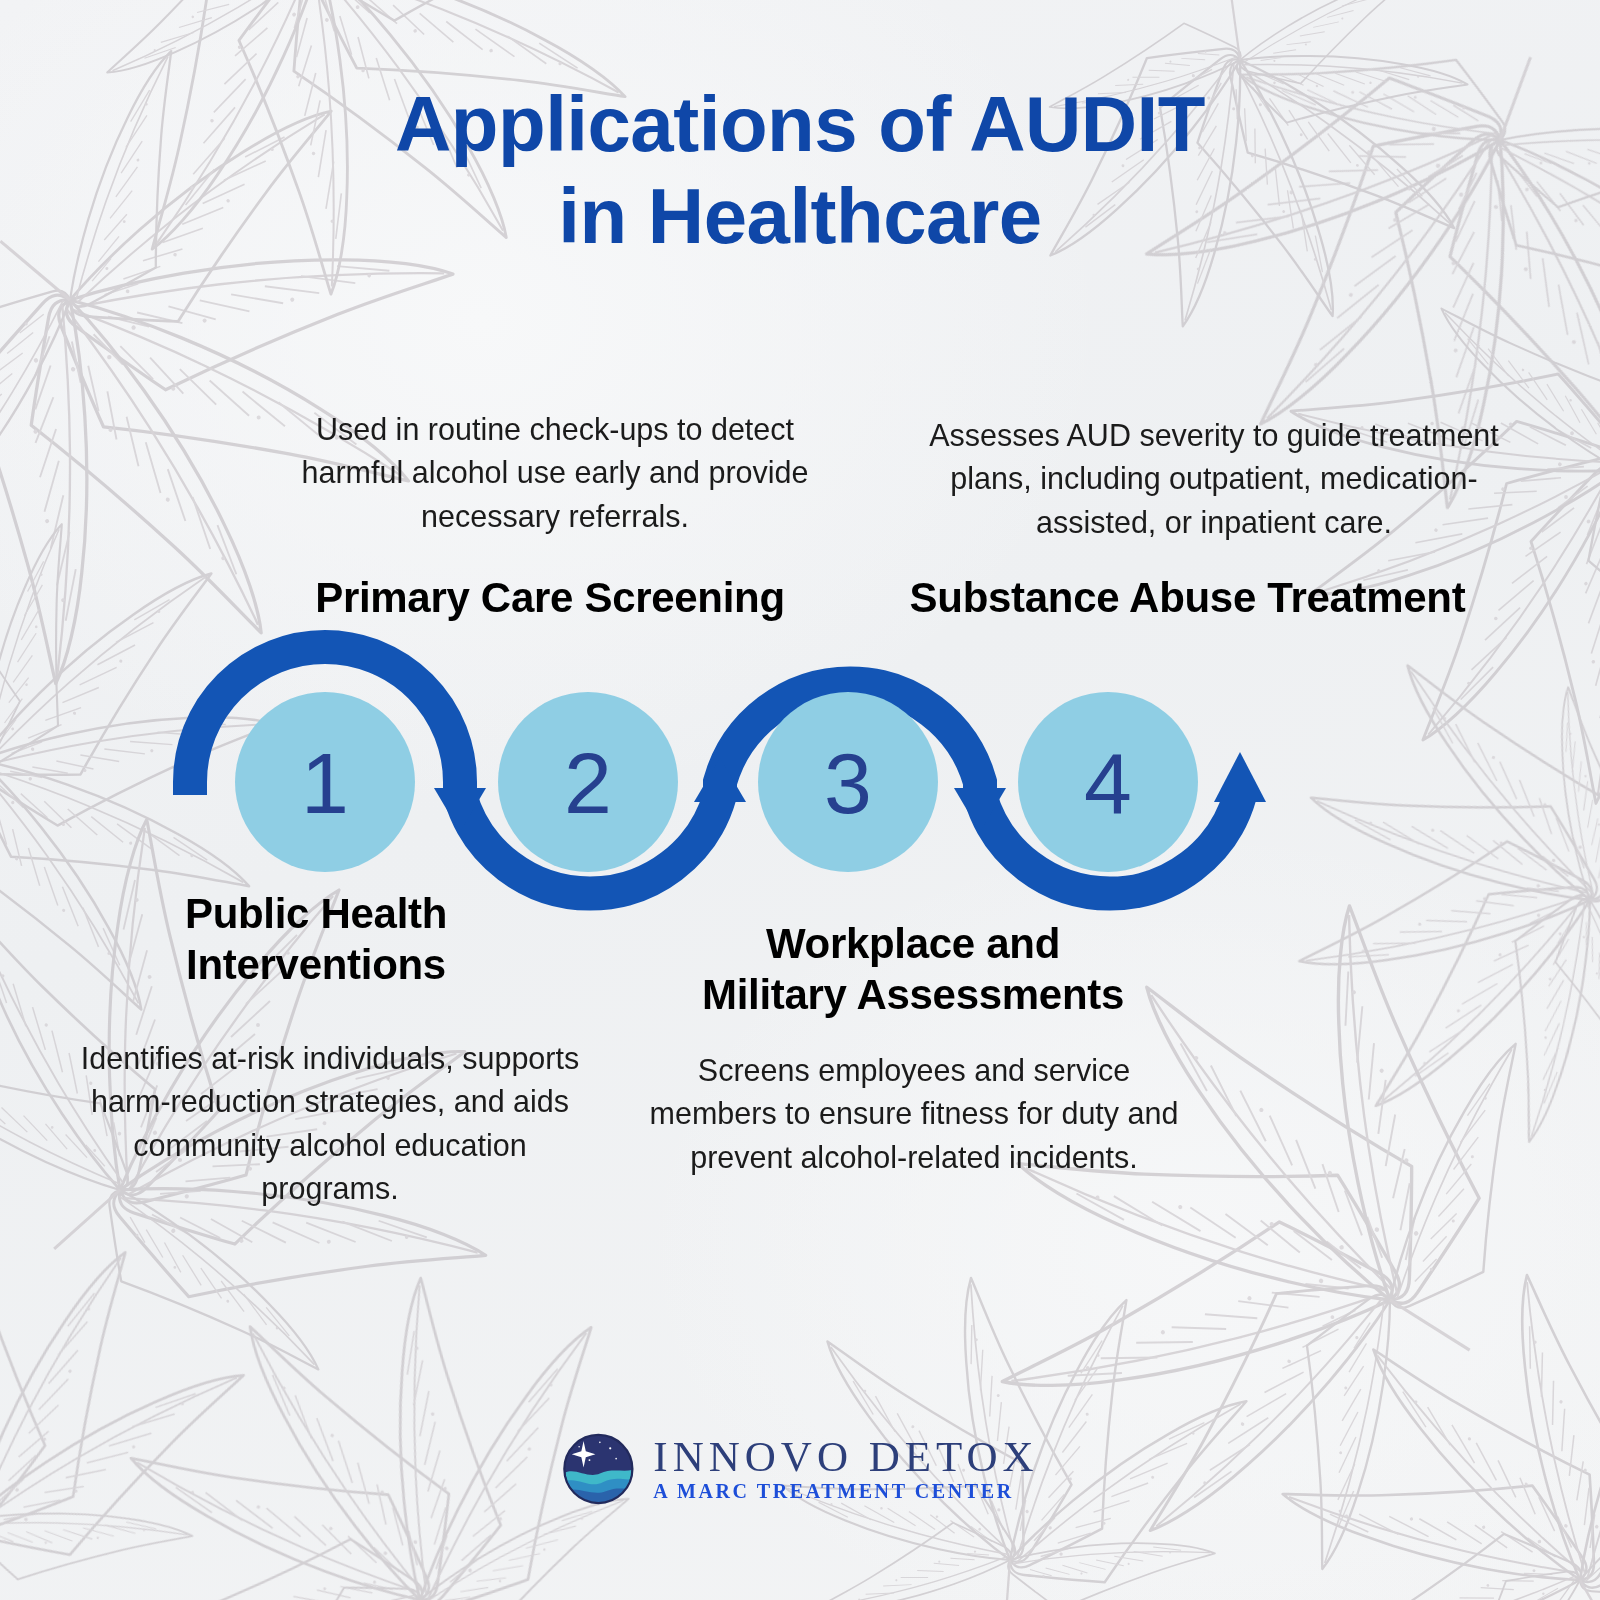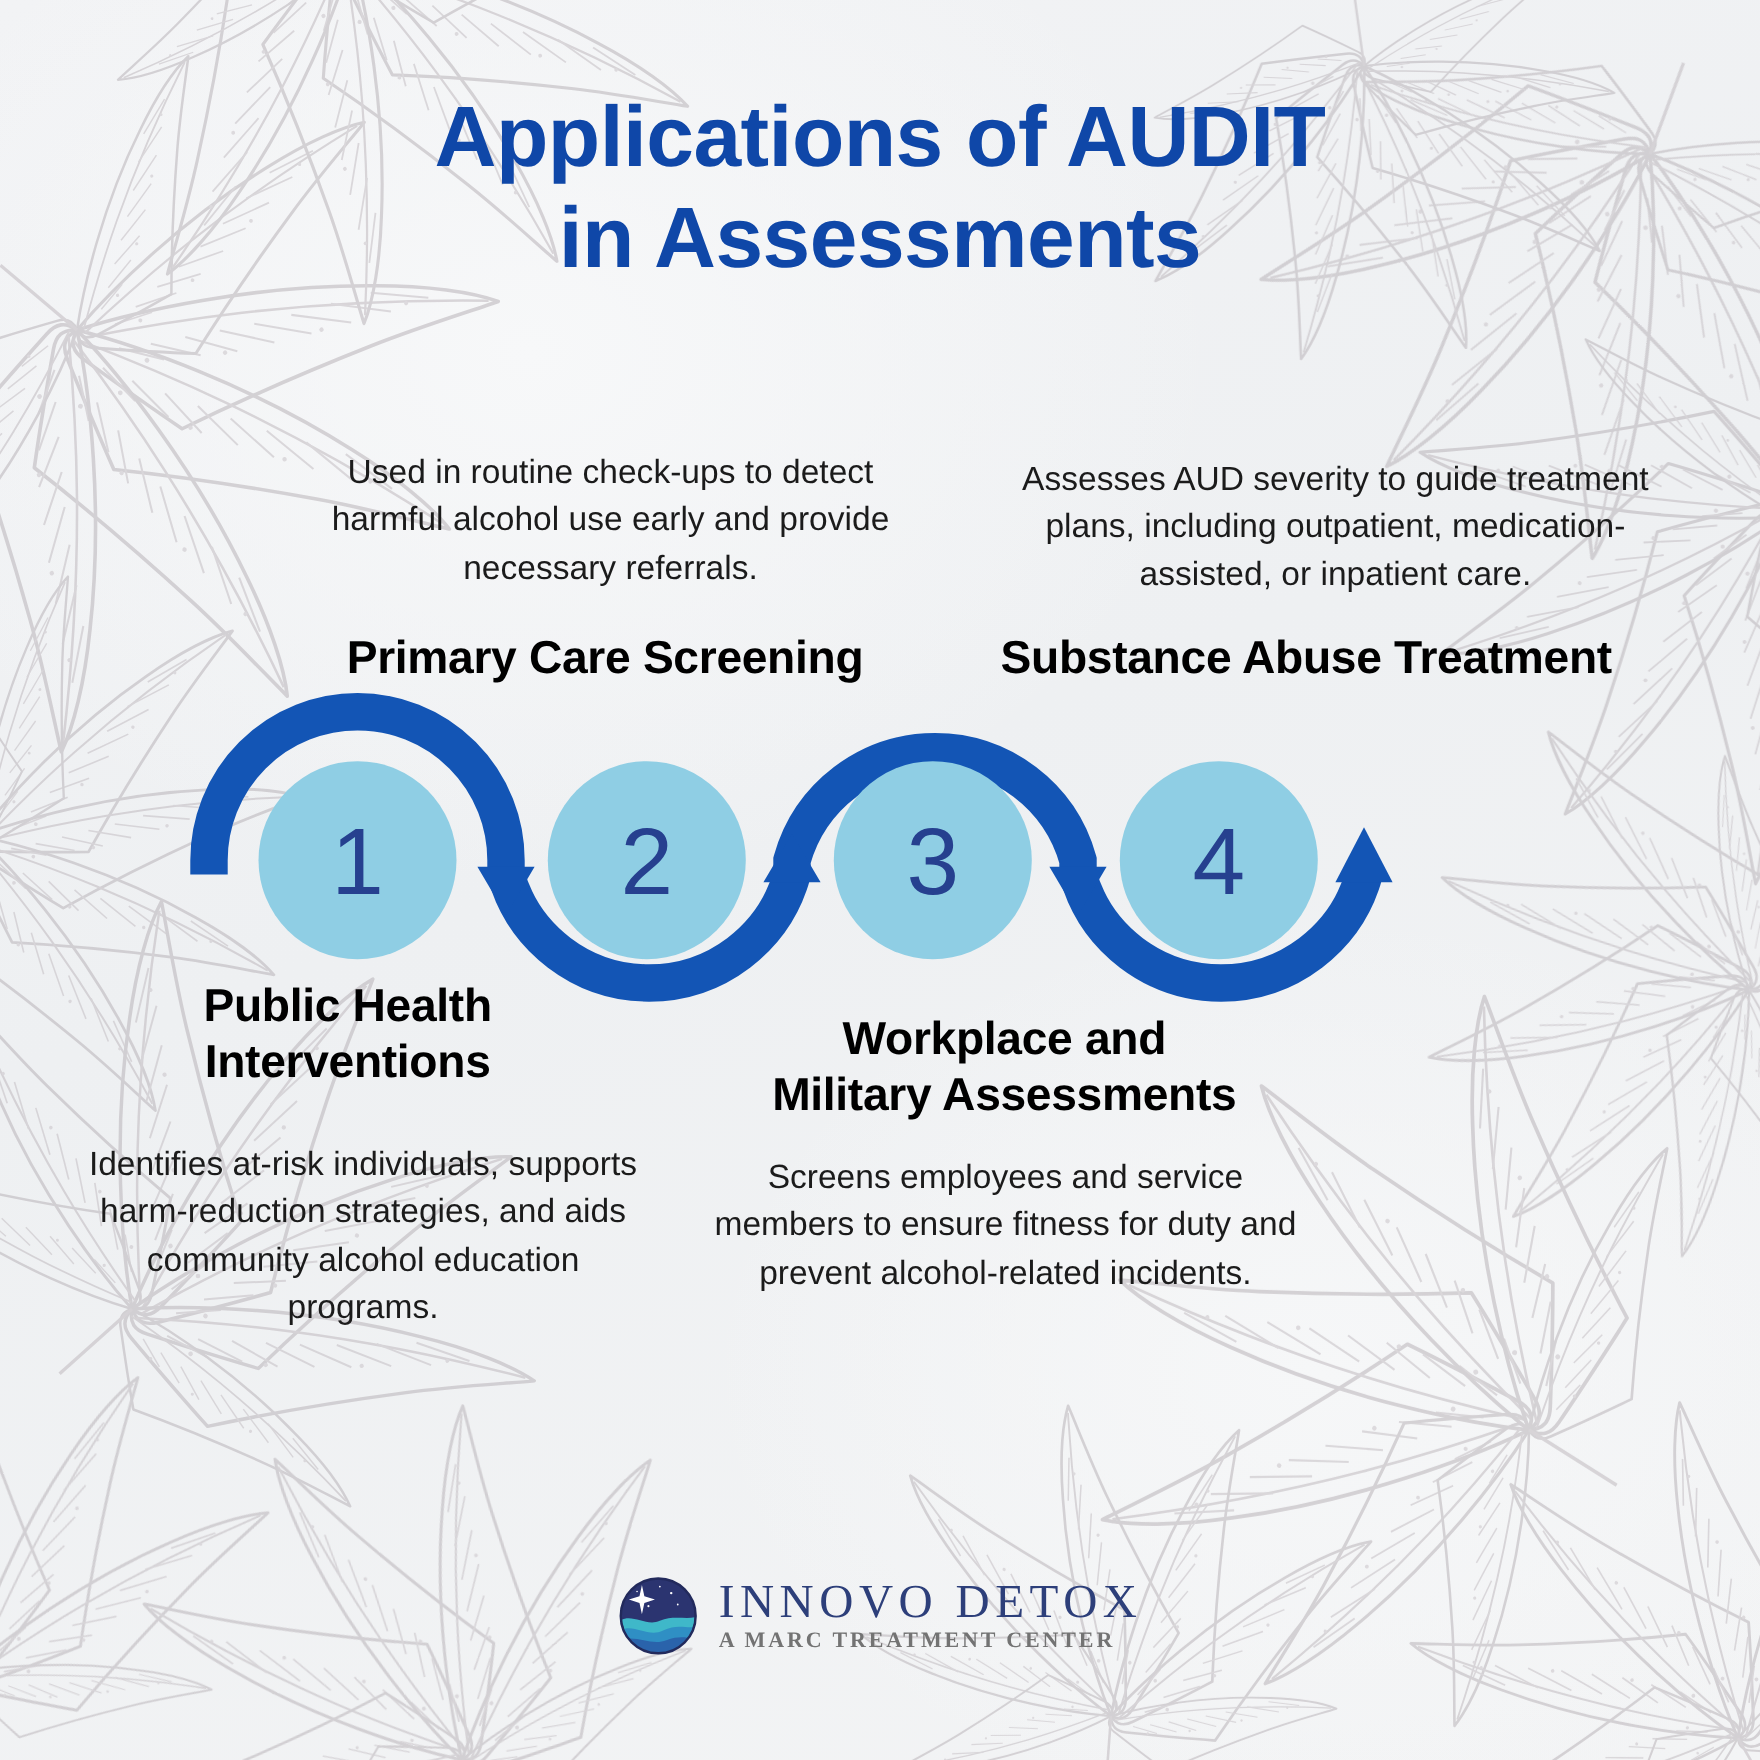--- a/index.html
+++ b/index.html
@@ -109,21 +109,21 @@
     font-size: 43px;
     letter-spacing: 5px;
     color: #2d3f7a;
     line-height: 1.05;
   }
   .logo-sub {
     font-family: "Liberation Serif", serif;
     font-size: 20px;
     font-weight: 700;
     letter-spacing: 2.6px;
-    color: #737373;
+    color: #1d4ed8;
     line-height: 1.25;
     margin-top: 0;
   }
 </style>
 </head>
 <body>
 
 <div id="poster">
 
   <div class="bg-wash"></div>
@@ -179,21 +179,21 @@
         <use href="#leaf7" transform="translate(1390,1300) rotate(-48) scale(1.6)"></use>
         <use href="#leaf7" transform="translate(1580,1580) rotate(-20) scale(1.25)"></use>
         <use href="#leaf7" transform="translate(1010,1560) rotate(14) scale(1.15)"></use>
         <use href="#leaf7" transform="translate(1240,60) rotate(-178) scale(1.1)"></use>
       </g>
     </svg>
   </div>
 
   <div class="title">
     <div>Applications of AUDIT</div>
-    <div>in Assessments</div>
+    <div>in Healthcare</div>
   </div>
 
   <div class="desc desc-1">Used in routine check-ups to detect harmful alcohol use early and provide necessary referrals.</div>
 
   <div class="desc desc-2">Assesses AUD severity to guide treatment plans, including outpatient, medication-assisted, or inpatient care.</div>
 
   <div class="desc desc-3">Identifies at-risk individuals, supports harm-reduction strategies, and aids community alcohol education programs.</div>
 
   <div class="desc desc-4">Screens employees and service members to ensure fitness for duty and prevent alcohol-related incidents.</div>
 

